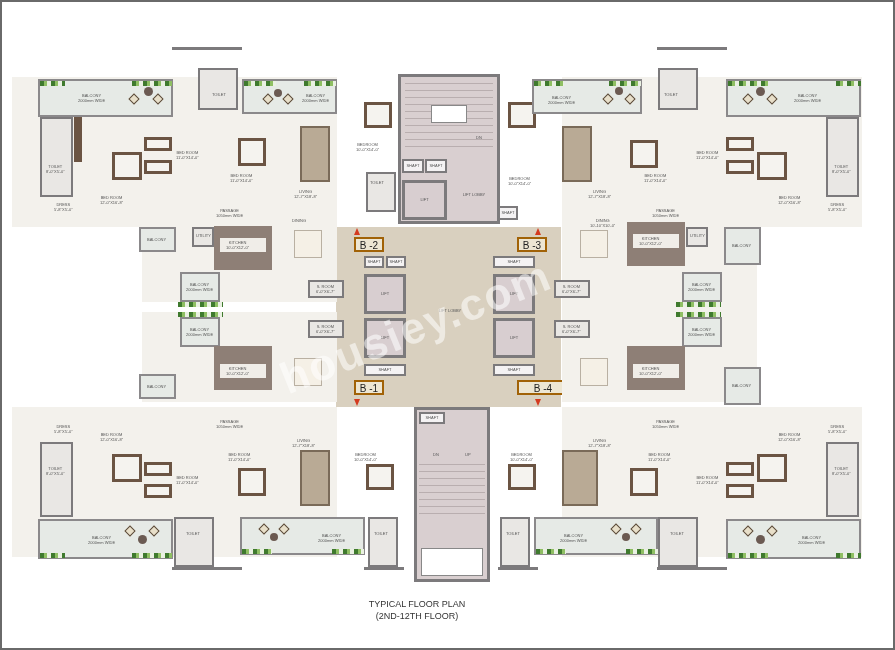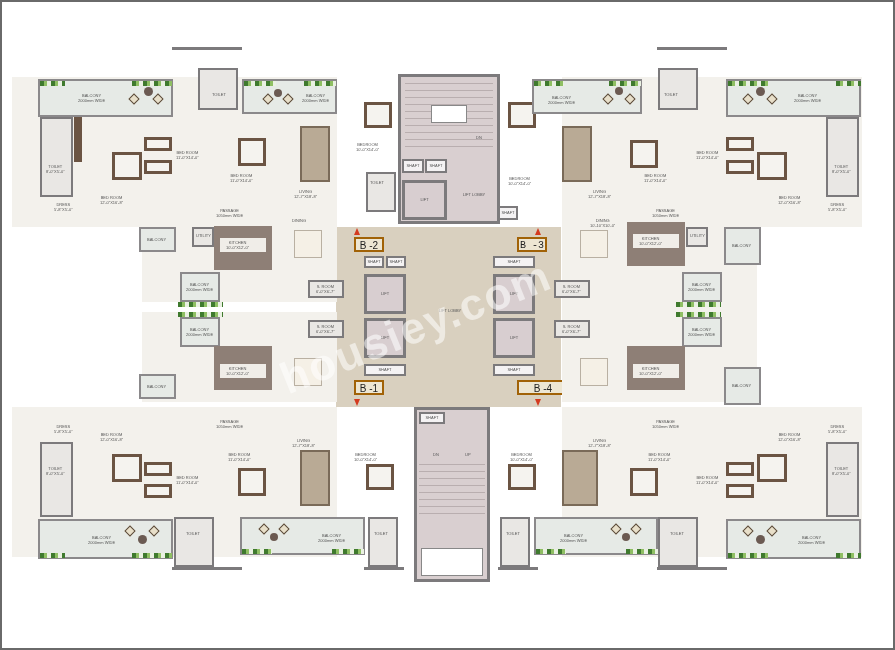--- a/index.html
+++ b/index.html
@@ -63,21 +63,21 @@
   <div class="abs lift label" style="left:491px;top:316px;width:42px;height:40px;line-height:34px;"><span>LIFT</span></div>
   <div class="abs shaft label" style="left:491px;top:362px;width:42px;height:12px;line-height:8px;">SHAFT</div>
 
   <div class="abs label" style="left:428px;top:306px;width:40px;">
     <div>LIFT LOBBY</div>
   </div>
 
   <div class="abs arrow-up" style="left:352px;top:226px;"></div>
   <div class="abs unit-tag" style="left:352px;top:235px;width:30px;height:15px;">B -2</div>
   <div class="abs arrow-up" style="left:533px;top:226px;"></div>
-  <div class="abs unit-tag" style="left:515px;top:235px;width:30px;height:15px;font-family:Liberation Mono, monospace;">B -3</div>
+  <div class="abs unit-tag" style="left:515px;top:235px;width:30px;height:15px;">B -3</div>
   <div class="abs unit-tag" style="left:352px;top:378px;width:30px;height:15px;">B -1</div>
   <div class="abs arrow-down" style="left:352px;top:397px;"></div>
   <div class="abs unit-tag" style="left:515px;top:378px;width:52px;height:15px;">B -4</div>
   <div class="abs arrow-down" style="left:533px;top:397px;"></div>
 
   <div class="abs stair" style="left:412px;top:405px;width:76px;height:175px;">
     <div class="abs shaft label" style="left:2px;top:2px;width:26px;height:12px;line-height:8px;">SHAFT</div>
     <div class="abs stair-lines" style="left:2px;top:50px;width:66px;height:60px;"></div>
     <div class="abs label" style="left:16px;top:42px;">DN</div>
     <div class="abs label" style="left:48px;top:42px;">UP</div>
@@ -491,13 +491,17 @@
 
   <div class="abs wall" style="left:170px;top:565px;width:70px;height:3px;"></div>
   <div class="abs wall" style="left:362px;top:565px;width:40px;height:3px;"></div>
   <div class="abs wall" style="left:496px;top:565px;width:40px;height:3px;"></div>
   <div class="abs wall" style="left:655px;top:565px;width:70px;height:3px;"></div>
   <div class="abs wall" style="left:170px;top:45px;width:70px;height:3px;"></div>
   <div class="abs wall" style="left:655px;top:45px;width:70px;height:3px;"></div>
 
   <div class="abs watermark" style="left:270px;top:300px;">housiey.com</div>
 
+  <div class="abs caption" style="left:360px;top:596px;width:110px;">
+    <div>TYPICAL FLOOR PLAN</div>
+    <div>(2ND-12TH FLOOR)</div>
+  </div>
 </div>
 
 </body></html>

